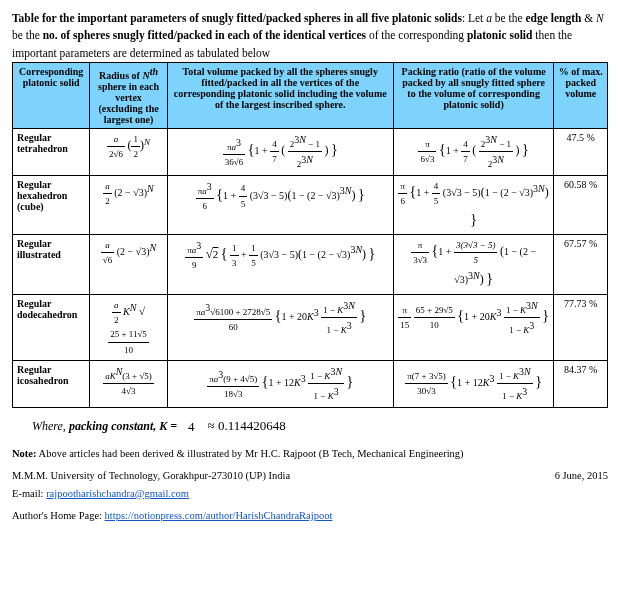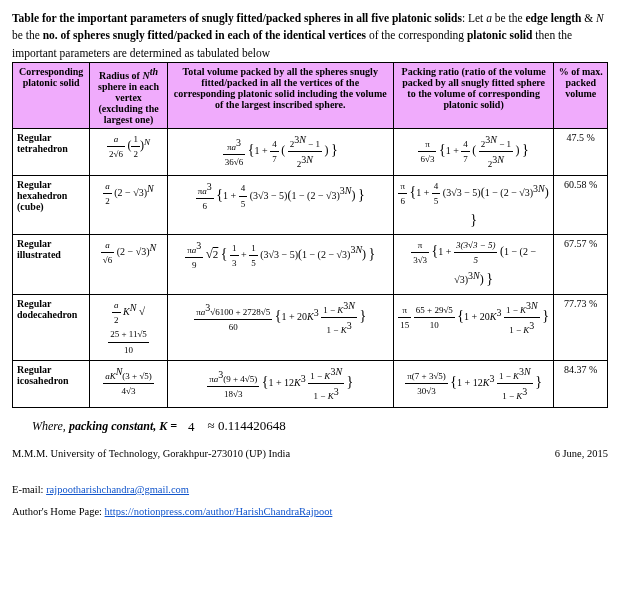--- a/index.html
+++ b/index.html
@@ -30,21 +30,21 @@
       margin-bottom: 10px;
     }
     table.main-table th, table.main-table td {
       border: 1px solid #000;
       padding: 3px 4px;
       vertical-align: top;
       text-align: center;
     }
     table.main-table th {
       font-weight: bold;
-      background: #f0abfc;
+      background: #7dd3fc;
     }
     table.main-table td:first-child {
       text-align: left;
       font-weight: bold;
     }
     .col1 { width: 13%; }
     .col2 { width: 13%; }
     .col3 { width: 38%; }
     .col4 { width: 27%; }
     .col5 { width: 9%; }
@@ -360,25 +360,29 @@
   <span style="font-weight:bold;font-style:italic;">packing constant, <i>K</i> =</span>
   <span style="display:inline-block;vertical-align:middle;margin-left:6px;">
     <span class="fraction" style="font-size:13px;">
       <span class="den" style="font-size:13px;">4</span>
     </span>
   </span>
   <span style="font-size:13px;margin-left:8px;">≈ 0.114420648</span>
 </div>
 
 <div class="note-block">
+  <div>
+    <span class="note-bold">Note:</span>
+    <span>Above articles had been derived &amp; illustrated by Mr H.C. Rajpoot (B Tech, Mechanical Engineering)</span>
+  </div>
   <div class="note-line" style="margin-top:4px;">
     <span>M.M.M. University of Technology, Gorakhpur-273010 (UP) India</span>
     <span>6 June, 2015</span>
   </div>
-  <div style="margin-top:18px;">
+  <div style="margin-top:0;">
     <span>E-mail:</span>
     <a href="#">rajpootharishchandra@gmail.com</a>
   </div>
   <div style="margin-top:4px;">
     <span>Author's Home Page:</span>
     <a href="#">https://notionpress.com/author/HarishChandraRajpoot</a>
   </div>
 </div>
 
 </body></html>

